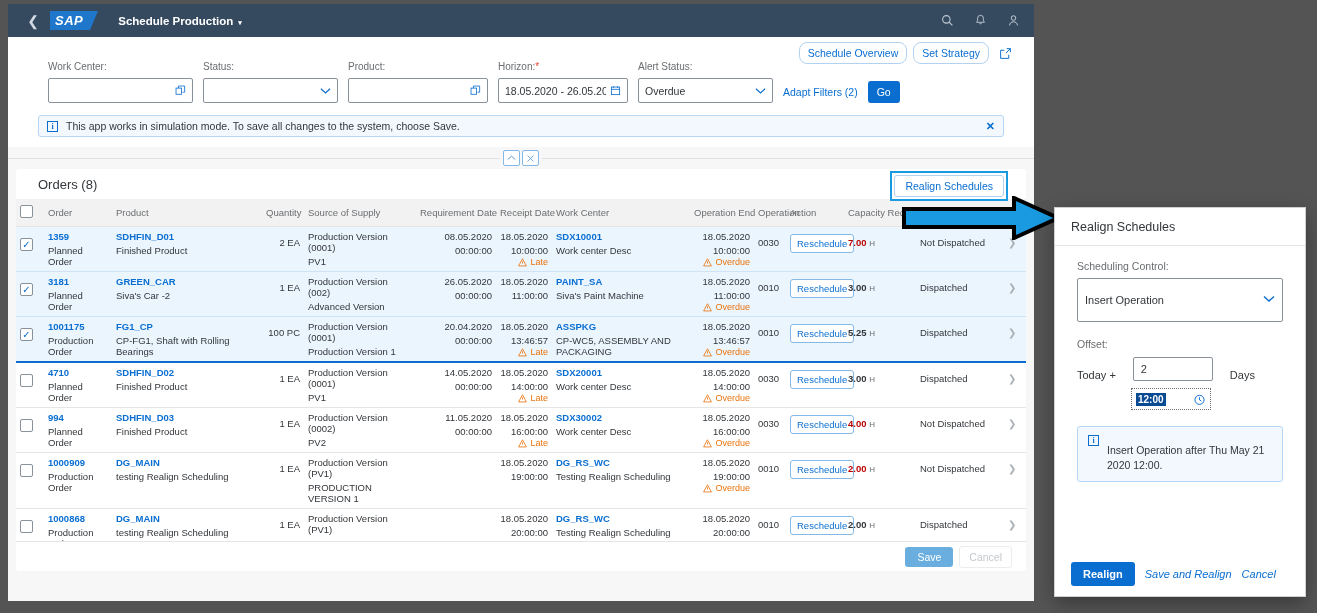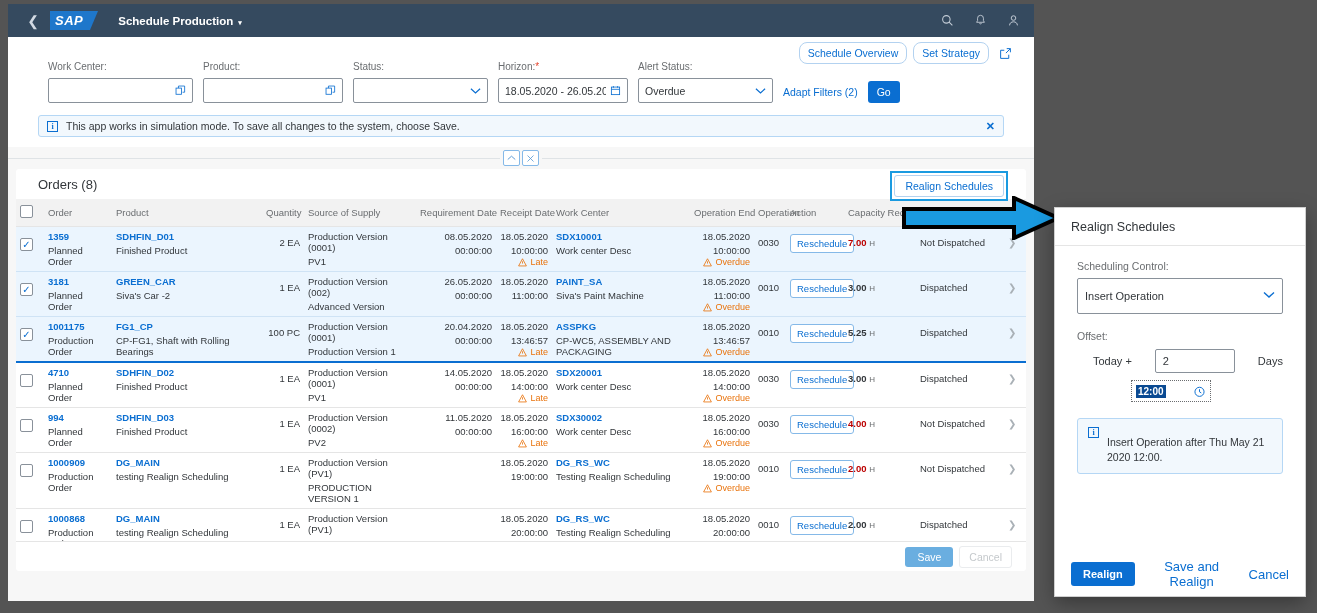--- a/index.html
+++ b/index.html
@@ -187,28 +187,28 @@
     background: #fff; box-shadow: 0 0 0 1px #d0d0d0, 0 6px 18px rgba(0,0,0,.35);
     display: flex; flex-direction: column;
   }
   .dlg-head {
     height: 38px; display: flex; align-items: center; padding: 0 16px;
     font-size: 12.5px; color: #32363a; border-bottom: 1px solid #e5e5e5;
   }
   .dlg-body { flex: 1; padding: 14px 22px 6px 22px; }
   .dlg-label { font-size: 10.5px; color: #6a6d70; margin-bottom: 6px; }
   .dlg-select {
-    height: 36px; border: 1px solid #89919a; border-radius: 2px; background: #fff;
+    height: 44px; border: 1px solid #89919a; border-radius: 2px; background: #fff;
     display: flex; align-items: center; padding: 4px 7px; font-size: 11px; color: #32363a;
     cursor: pointer;
   }
   .dlg-select .v { flex: 1; }
   .dlg-select .c { color: #0a6ed1; font-size: 9px; }
   .offset-label { font-size: 10.5px; color: #6a6d70; margin: 16px 0 7px 0; }
-  .offset-row { display: flex; align-items: center; gap: 23px; margin-left: 16px; }
+  .offset-row { display: flex; align-items: flex-end; gap: 17px; }
   .offset-row .t { font-size: 11px; color: #32363a; }
   .days-inp {
     width: 80px; height: 24px; border: 1px solid #89919a; border-radius: 2px;
     background: #fff; font-size: 11px; color: #32363a; padding: 0 7px;
     display: flex; align-items: center;
   }
   .time-row { margin-top: 7px; padding-left: 54px; }
   .time-inp {
     width: 80px; height: 22px; border: 1px dotted #6a6d70; background: #fff;
     display: flex; align-items: center; padding: 0 4px; gap: 4px;
@@ -225,21 +225,21 @@
     font-weight: bold; font-family: "Liberation Serif", serif;
   }
   .dlg-msg .m-t { font-size: 10.5px; color: #32363a; line-height: 1.45; padding-top: 8px; }
   .dlg-foot {
     height: 44px; display: flex; align-items: center; gap: 10px; padding: 0 16px;
   }
   .btn-primary {
     background: #0a6ed1; color: #fff; border: none; border-radius: 3px;
     font-size: 11px; font-weight: bold; padding: 6px 12px; cursor: pointer; font-family: inherit;
   }
-  .btn-link { background: none; border: none; color: #0a6ed1; font-size: 13px; cursor: pointer; font-family: inherit; }
+  .btn-link { background: none; border: none; color: #0a6ed1; font-size: 11px; cursor: pointer; font-family: inherit; font-style: italic; }
 </style>
 </head>
 <body>
 
 <div id="root">
 
   <div class="app-window">
 
     <div class="shell-bar">
       <div class="shell-back">❮</div>
@@ -296,39 +296,39 @@
             <span class="tail">
               <svg width="11" height="11" viewBox="0 0 16 16">
                   <rect x="1.5" y="4.5" width="8" height="9" fill="none" stroke="currentColor" stroke-width="1.2"></rect>
                   <path d="M5 4.5V1.5h9v9h-3" fill="none" stroke="currentColor" stroke-width="1.2"></path>
                 </svg>
             </span>
           </div>
         </div>
 
         <div class="fld">
+          <div class="fld-label">Status:</div>
+          <div class="inp w-status">
+            <span class="val"></span>
+            <span class="tail">
+              <svg width="11" height="8" viewBox="0 0 12 8">
+                  <path d="M1 1.5 L6 6 L11 1.5" fill="none" stroke="currentColor" stroke-width="1.3"></path>
+                </svg>
+            </span>
+          </div>
+        </div>
+
+        <div class="fld">
           <div class="fld-label">Product:</div>
           <div class="inp w-prod">
             <span class="val"></span>
             <span class="tail">
               <svg width="11" height="11" viewBox="0 0 16 16">
                   <rect x="1.5" y="4.5" width="8" height="9" fill="none" stroke="currentColor" stroke-width="1.2"></rect>
                   <path d="M5 4.5V1.5h9v9h-3" fill="none" stroke="currentColor" stroke-width="1.2"></path>
-                </svg>
-            </span>
-          </div>
-        </div>
-
-        <div class="fld">
-          <div class="fld-label">Status:</div>
-          <div class="inp w-status">
-            <span class="val"></span>
-            <span class="tail">
-              <svg width="11" height="8" viewBox="0 0 12 8">
-                  <path d="M1 1.5 L6 6 L11 1.5" fill="none" stroke="currentColor" stroke-width="1.3"></path>
                 </svg>
             </span>
           </div>
         </div>
 
         <div class="fld">
           <div class="fld-label">
             <span>Horizon:</span><span class="req">*</span>
           </div>
           <div class="inp w-horizon">

